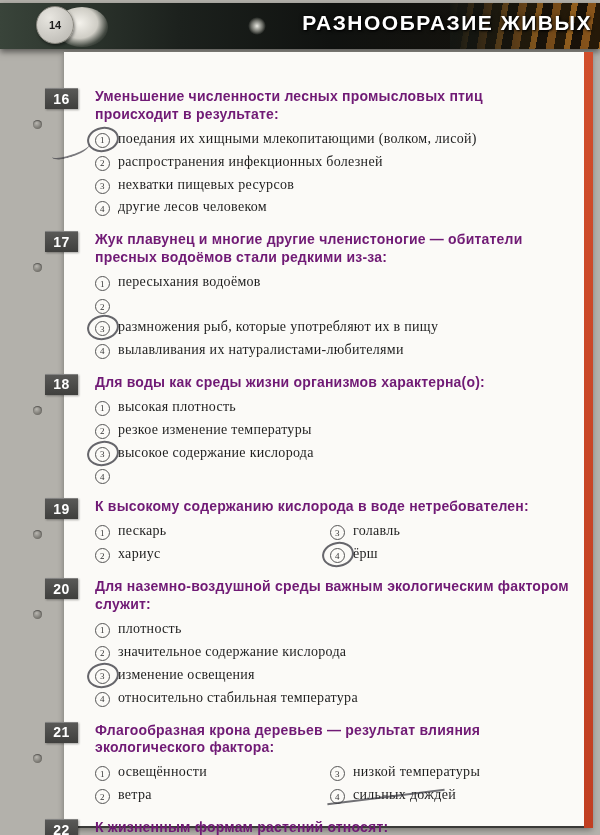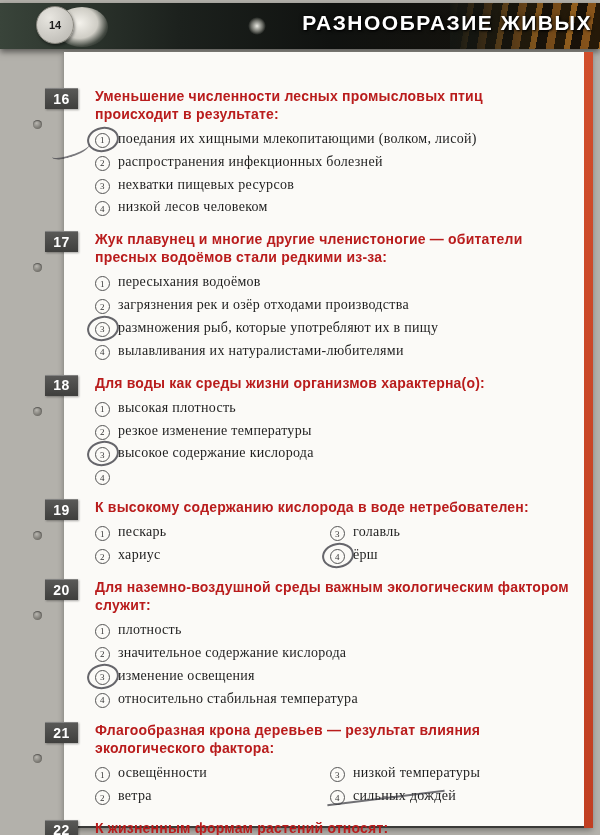--- a/index.html
+++ b/index.html
@@ -64,21 +64,21 @@
     color:#fff;font-weight:bold;font-size:14px;letter-spacing:.5px;
     display:flex;align-items:center;justify-content:center;
   }
   .hole-dot{
     position:absolute;left:-62px;top:32px;width:9px;height:9px;border-radius:50%;
     background:radial-gradient(circle at 40% 35%,#b9b7b1,#6f6d67 75%);
     box-shadow:inset 0 1px 1px rgba(0,0,0,.4);
   }
   .qtext{
     font-weight:bold;font-size:14px;line-height:1.28;letter-spacing:.2px;
-    color:#b91c1c;margin-bottom:5px;padding-right:6px;
+    color:#701a75;margin-bottom:5px;padding-right:6px;
   }
   .opts{display:grid;row-gap:2px;}
   .cols-1{grid-template-columns:1fr;}
   .cols-2{grid-auto-flow:column;grid-template-rows:repeat(2,auto);grid-template-columns:235px 1fr;}
   .option{
     position:relative;display:flex;align-items:flex-start;
     font-family:"Liberation Serif",serif;font-size:14px;letter-spacing:.3px;
     line-height:1.35;color:#1e1e1e;padding:1px 0;
   }
   .opt-num{
@@ -131,37 +131,36 @@
           <div class="option">
             <span class="opt-num">2</span>
             <span class="opt-text">распространения инфекционных болезней</span>
           </div>
           <div class="option">
             <span class="opt-num">3</span>
             <span class="opt-text">нехватки пищевых ресурсов</span>
           </div>
           <div class="option">
             <span class="opt-num">4</span>
-            <span class="opt-text">низкой лесов человеком</span>
+            <span class="opt-text">другие лесов человеком</span>
           </div>
         </div>
         <div class="pen-stroke"></div>
       </div>
       <div class="question">
         <div class="qnum-box">17</div>
         <div class="hole-dot"></div>
         <div class="qtext">Жук плавунец и многие другие членистоногие — обитатели пресных водоёмов стали редкими из-за:</div>
         <div class="opts cols-1">
           <div class="option">
             <span class="opt-num">1</span>
             <span class="opt-text">пересыхания водоёмов</span>
           </div>
           <div class="option">
             <span class="opt-num">2</span>
-            <span class="opt-text">загрязнения рек и озёр отходами производства</span>
           </div>
           <div class="option mark-circle">
             <span class="opt-num">3</span>
             <span class="opt-text">размножения рыб, которые употребляют их в пищу</span>
           </div>
           <div class="option">
             <span class="opt-num">4</span>
             <span class="opt-text">вылавливания их натуралистами-любителями</span>
           </div>
         </div>

